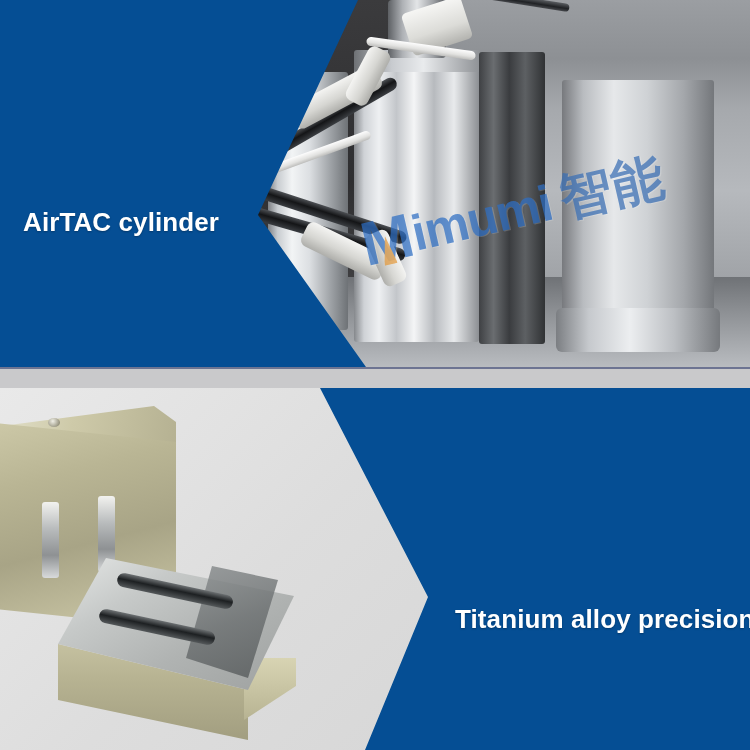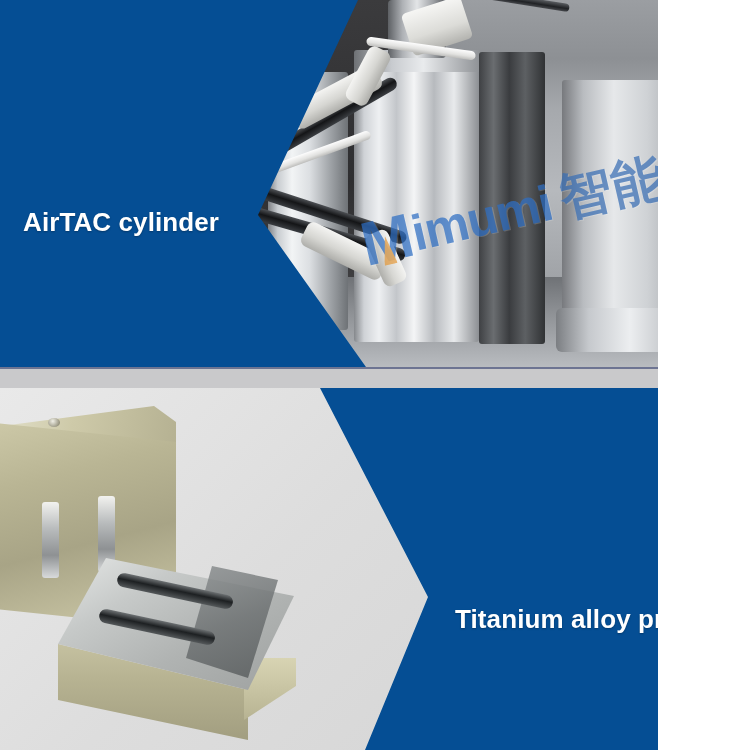--- a/index.html
+++ b/index.html
@@ -1,20 +1,20 @@
 <!DOCTYPE html>
 <html><head>
 <meta charset="utf-8">
 <style>
   html,body{margin:0;padding:0;background:#ffffff;}
   body{font-family:"Liberation Sans","DejaVu Sans",sans-serif;}
 
   #banner{
     position:relative;
-    width:658px;height:750px;
+    width:750px;height:750px;
     overflow:hidden;
     background:#ffffff;
     text-align:right;
   }
 
   
   .panel-top{
     position:absolute;left:0;top:0;width:750px;height:367px;
     overflow:hidden;
     background:#0a4f96;

